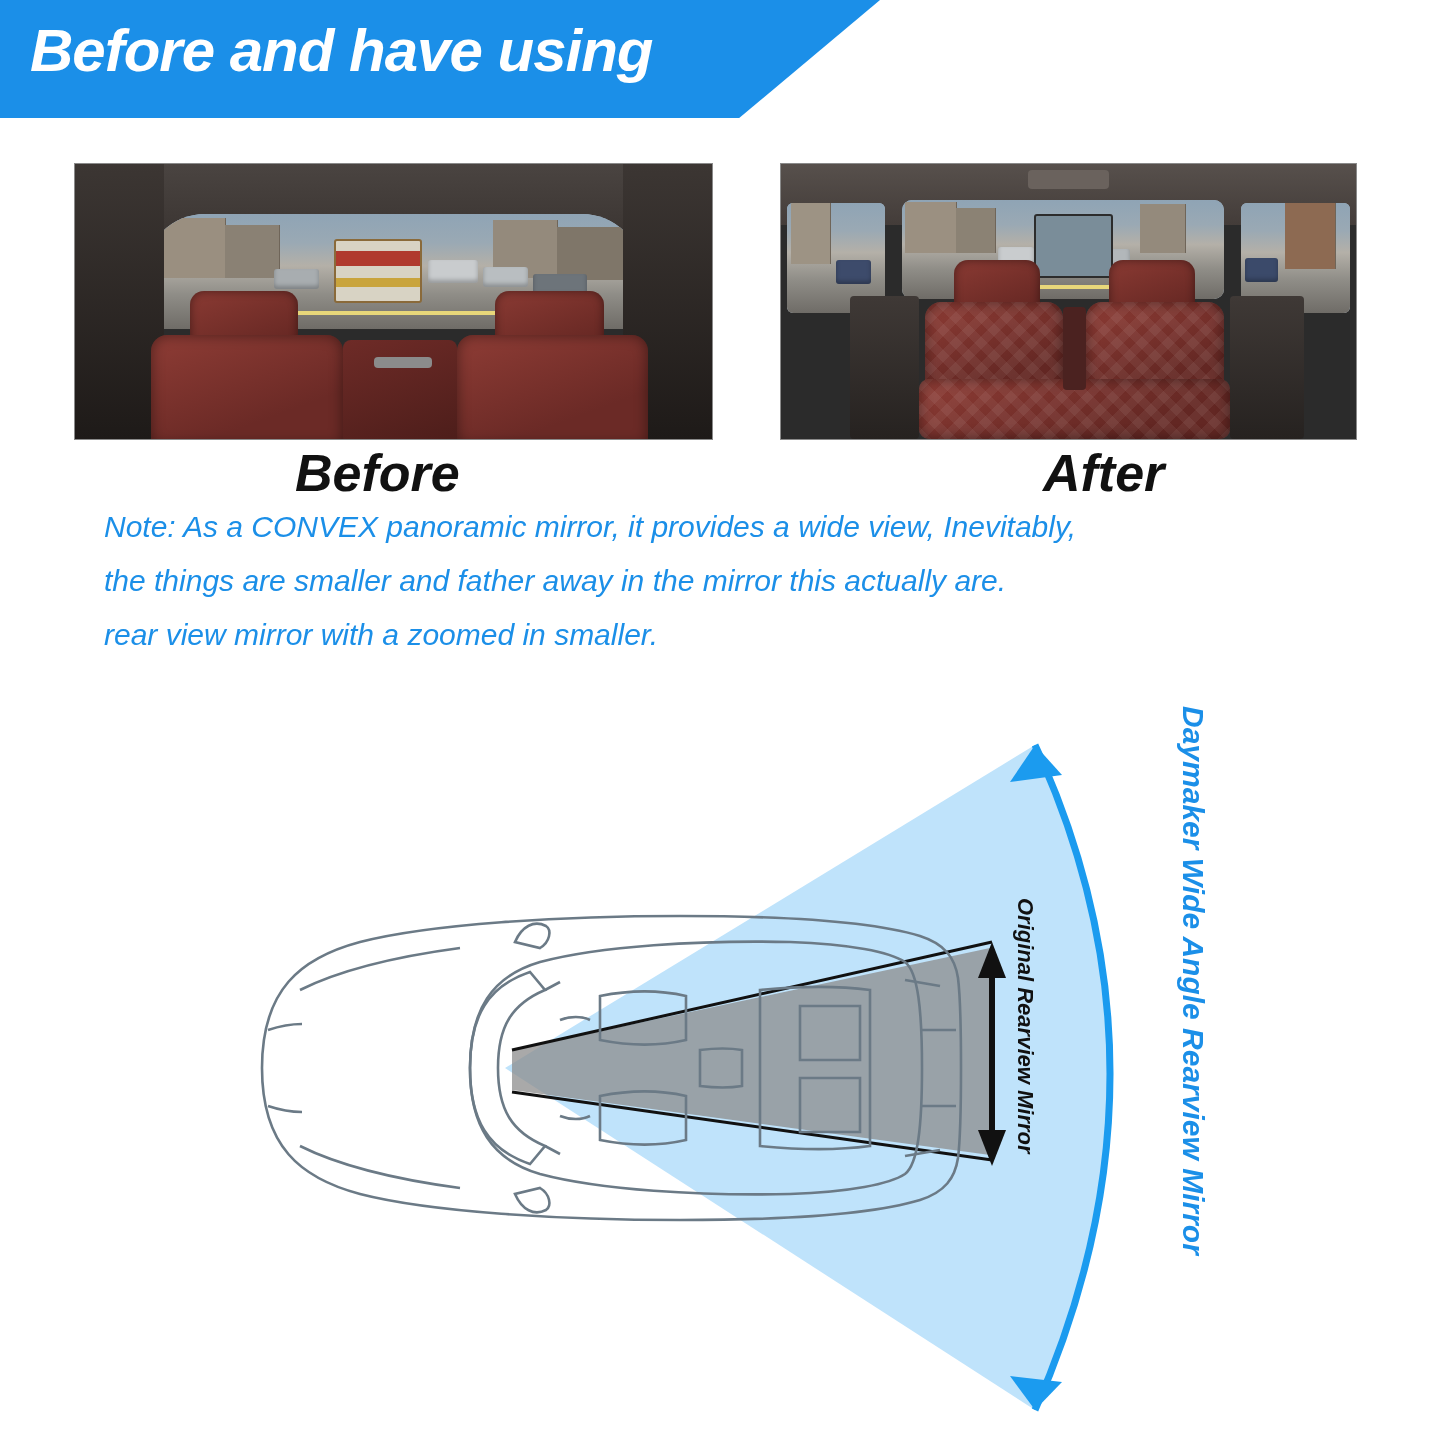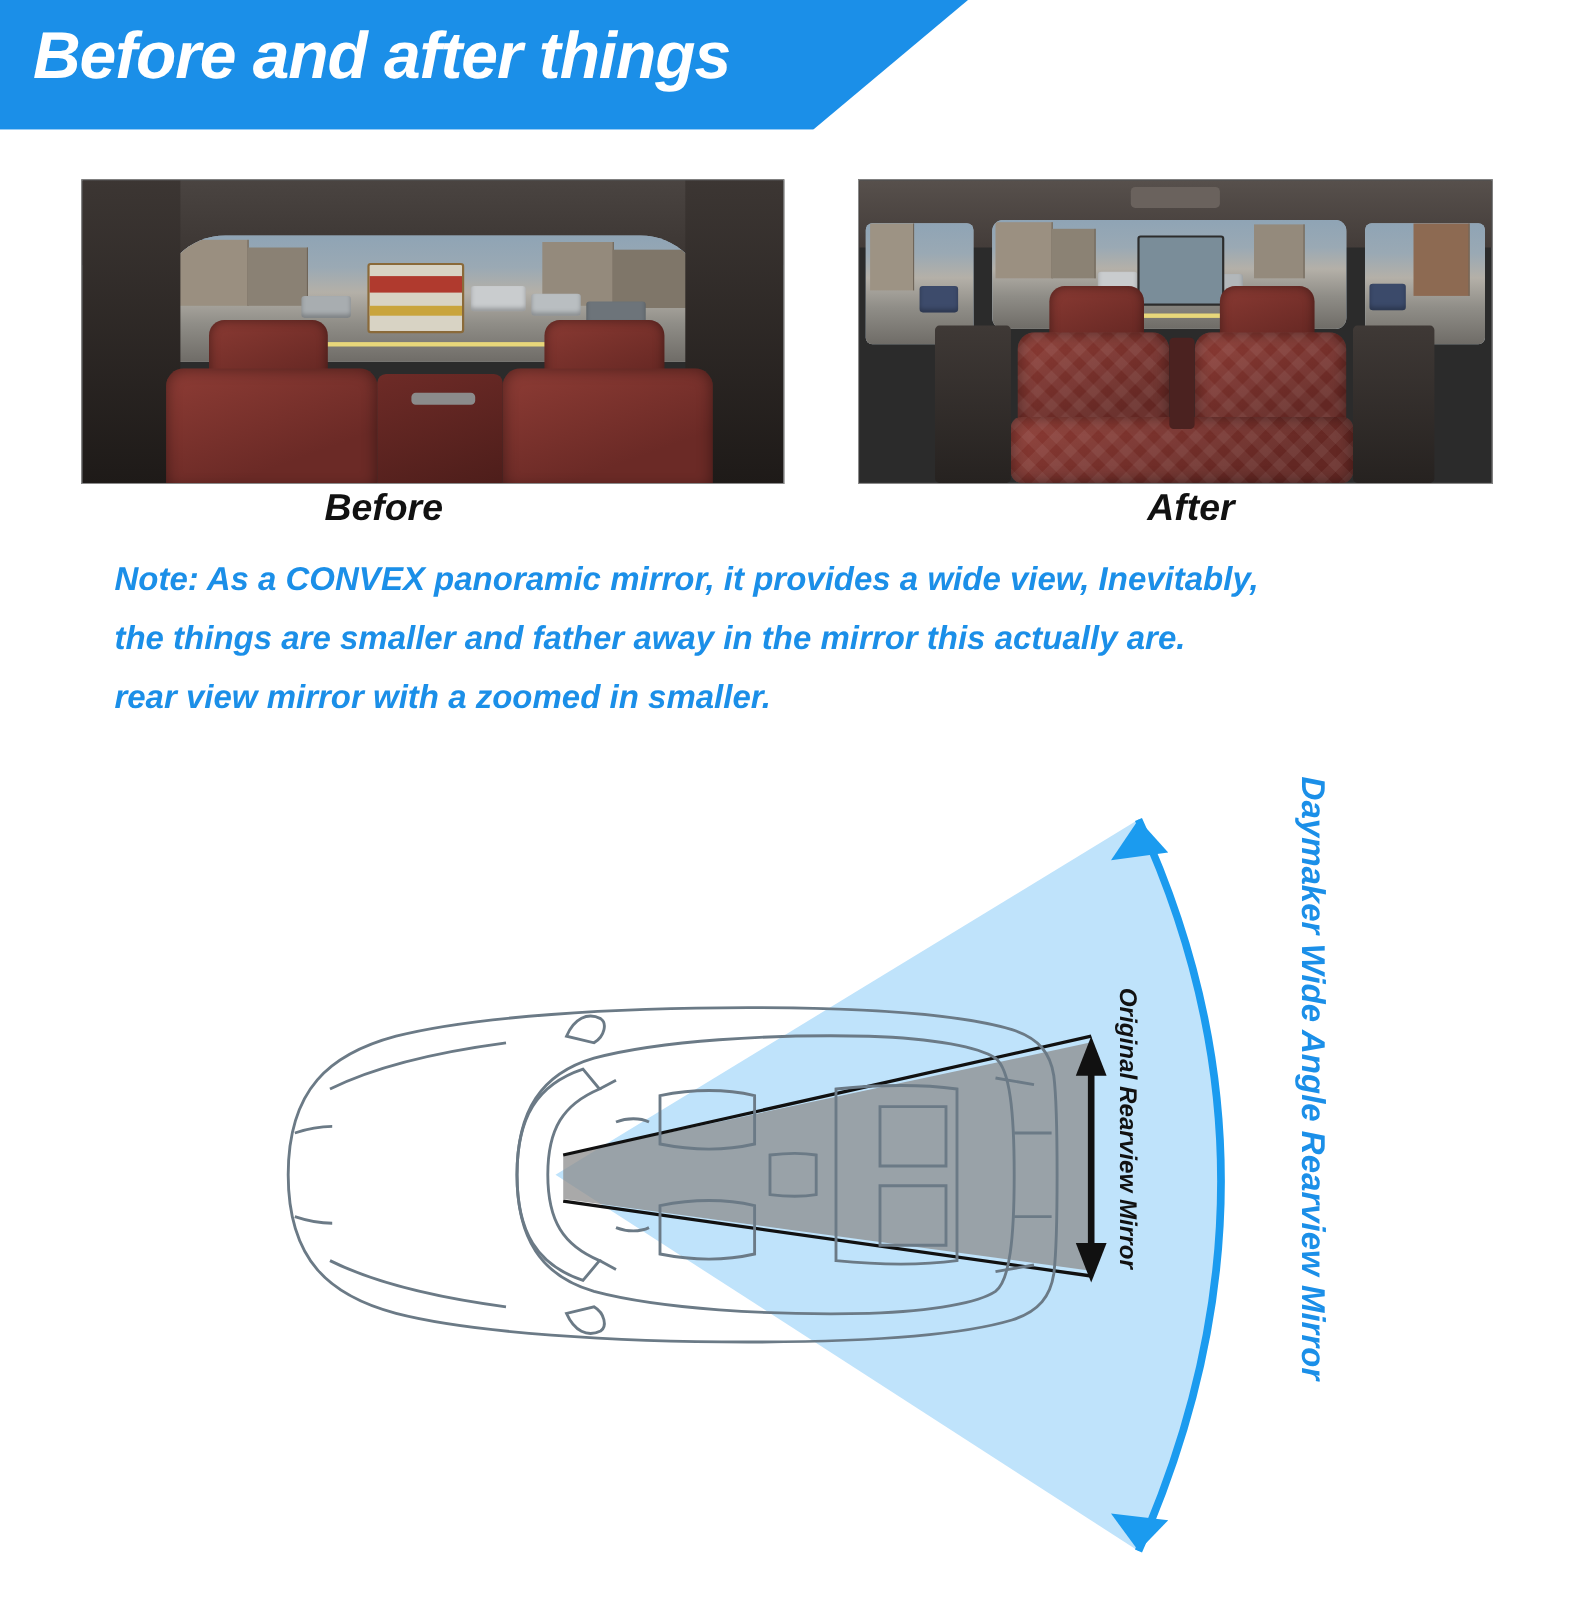--- a/index.html
+++ b/index.html
@@ -148,39 +148,39 @@
   }
   .screen {
     position: absolute;
     background: #7a8d99;
     border: 2px solid #2c2c2c;
     border-radius: 3px;
   }
 
   .caption {
     position: absolute;
-    font-size: 34px;
+    font-size: 52px;
     font-weight: bold;
     font-style: italic;
     color: #111111;
     font-family: "Liberation Sans", sans-serif;
   }
   .caption-before { left: 295px; top: 443px; }
   .caption-after  { left: 1043px; top: 443px; }
 
   
   .note {
     position: absolute;
     left: 104px;
     top: 500px;
     width: 1300px;
     color: #1b8fe8;
     font-size: 30px;
     font-style: italic;
-    font-weight: bold;
+    font-weight: normal;
     line-height: 54px;
     font-family: "Liberation Sans", sans-serif;
   }
 
   
   .diagram {
     position: absolute;
     left: 0;
     top: 690px;
     width: 1430px;
@@ -211,21 +211,21 @@
     font-size: 22px;
     font-weight: bold;
     font-style: italic;
   }
 </style>
 </head>
 <body>
 
 <div class="header-banner">
   <div class="bg"></div>
-  <div class="header-title">Before and after things</div>
+  <div class="header-title">Before and have using</div>
 </div>
 
 <div class="photo photo-before">
   <div class="roof"></div>
 
   <div class="window" style="left:11%;top:18%;width:78%;height:42%;border-radius:60px 60px 10px 10px;">
     <div class="street"></div>
     <div class="bld" style="left:2%;top:4%;width:14%;height:52%;background:#9a8f80;"></div>
     <div class="bld" style="left:16%;top:10%;width:11%;height:46%;background:#8a8174;"></div>
     <div class="bld" style="left:70%;top:6%;width:13%;height:50%;background:#948a7c;"></div>

